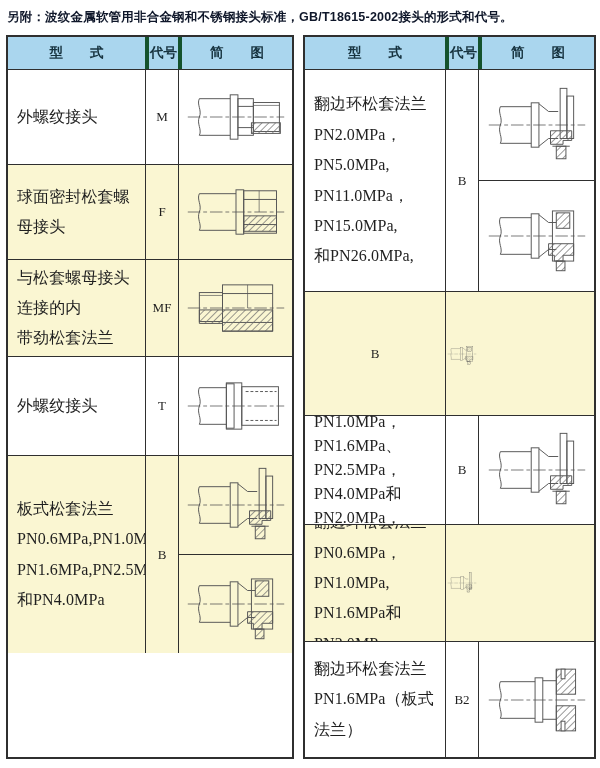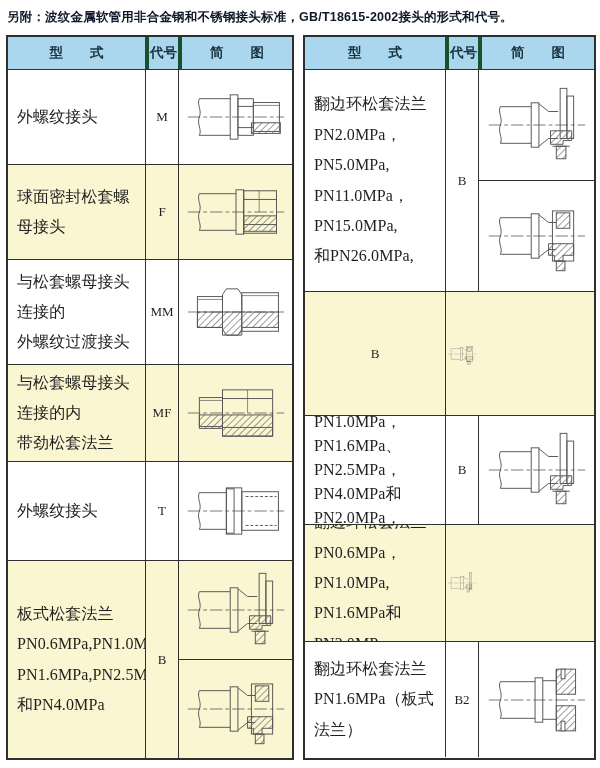--- a/index.html
+++ b/index.html
@@ -99,38 +99,20 @@
               <line x1="64" y1="33" x2="98" y2="33" stroke="#555"></line>
               <line x1="64" y1="59" x2="98" y2="59" stroke="#555"></line>
               <line x1="80" y1="24" x2="80" y2="46" stroke="#555" stroke-width="0.7"></line>
               <rect x="64" y="50" width="34" height="16" fill="url(#hatch)" stroke="#555"></rect>
               <line x1="6" y1="46" x2="106" y2="46" stroke="#555" stroke-width="0.8" stroke-dasharray="13 3 4 3"></line>
             </svg>
           </div>
       </div>
     </div>
 
-    <div class="grid tr" style="height:104px">
-      <div class="td type">与松套螺母接头连接的
-外螺纹过渡接头</div>
-      <div class="td code">MM</div>
-      <div class="td diag">
-        <div class="dwrap">
-            <svg width="108" height="90" viewBox="0 0 112 92">
-              <rect x="16" y="30" width="26" height="32" stroke="#555" fill="none" stroke-width="1"></rect>
-              <line x1="16" y1="33" x2="42" y2="33" stroke="#555" stroke-width="0.7"></line>
-              <path d="M46,22 h12 l4,6 v36 l-4,6 h-12 l-4,-6 v-36 z" stroke="#555" fill="none" stroke-width="1"></path>
-              <rect x="62" y="26" width="38" height="40" stroke="#555" fill="none" stroke-width="1"></rect>
-              <line x1="62" y1="29" x2="100" y2="29" stroke="#555" stroke-width="0.7"></line>
-              <path d="M16,46 h84 v16 h-38 v8 h-20 v-8 h-26 z" fill="url(#hatch)" stroke="#555"></path>
-              <line x1="6" y1="46" x2="106" y2="46" stroke="#555" stroke-width="0.8" stroke-dasharray="13 3 4 3"></line>
-            </svg>
-          </div>
-      </div>
-    </div>
 
     <div class="grid tr hl" style="height:96px">
       <div class="td type">与松套螺母接头连接的内
 带劲松套法兰</div>
       <div class="td code">MF</div>
       <div class="td diag">
         <div class="dwrap">
             <svg width="108" height="90" viewBox="0 0 112 92">
               <rect x="18" y="30" width="24" height="30" stroke="#555" fill="none" stroke-width="1"></rect>
               <line x1="18" y1="33" x2="42" y2="33" stroke="#555" stroke-width="0.7"></line>

